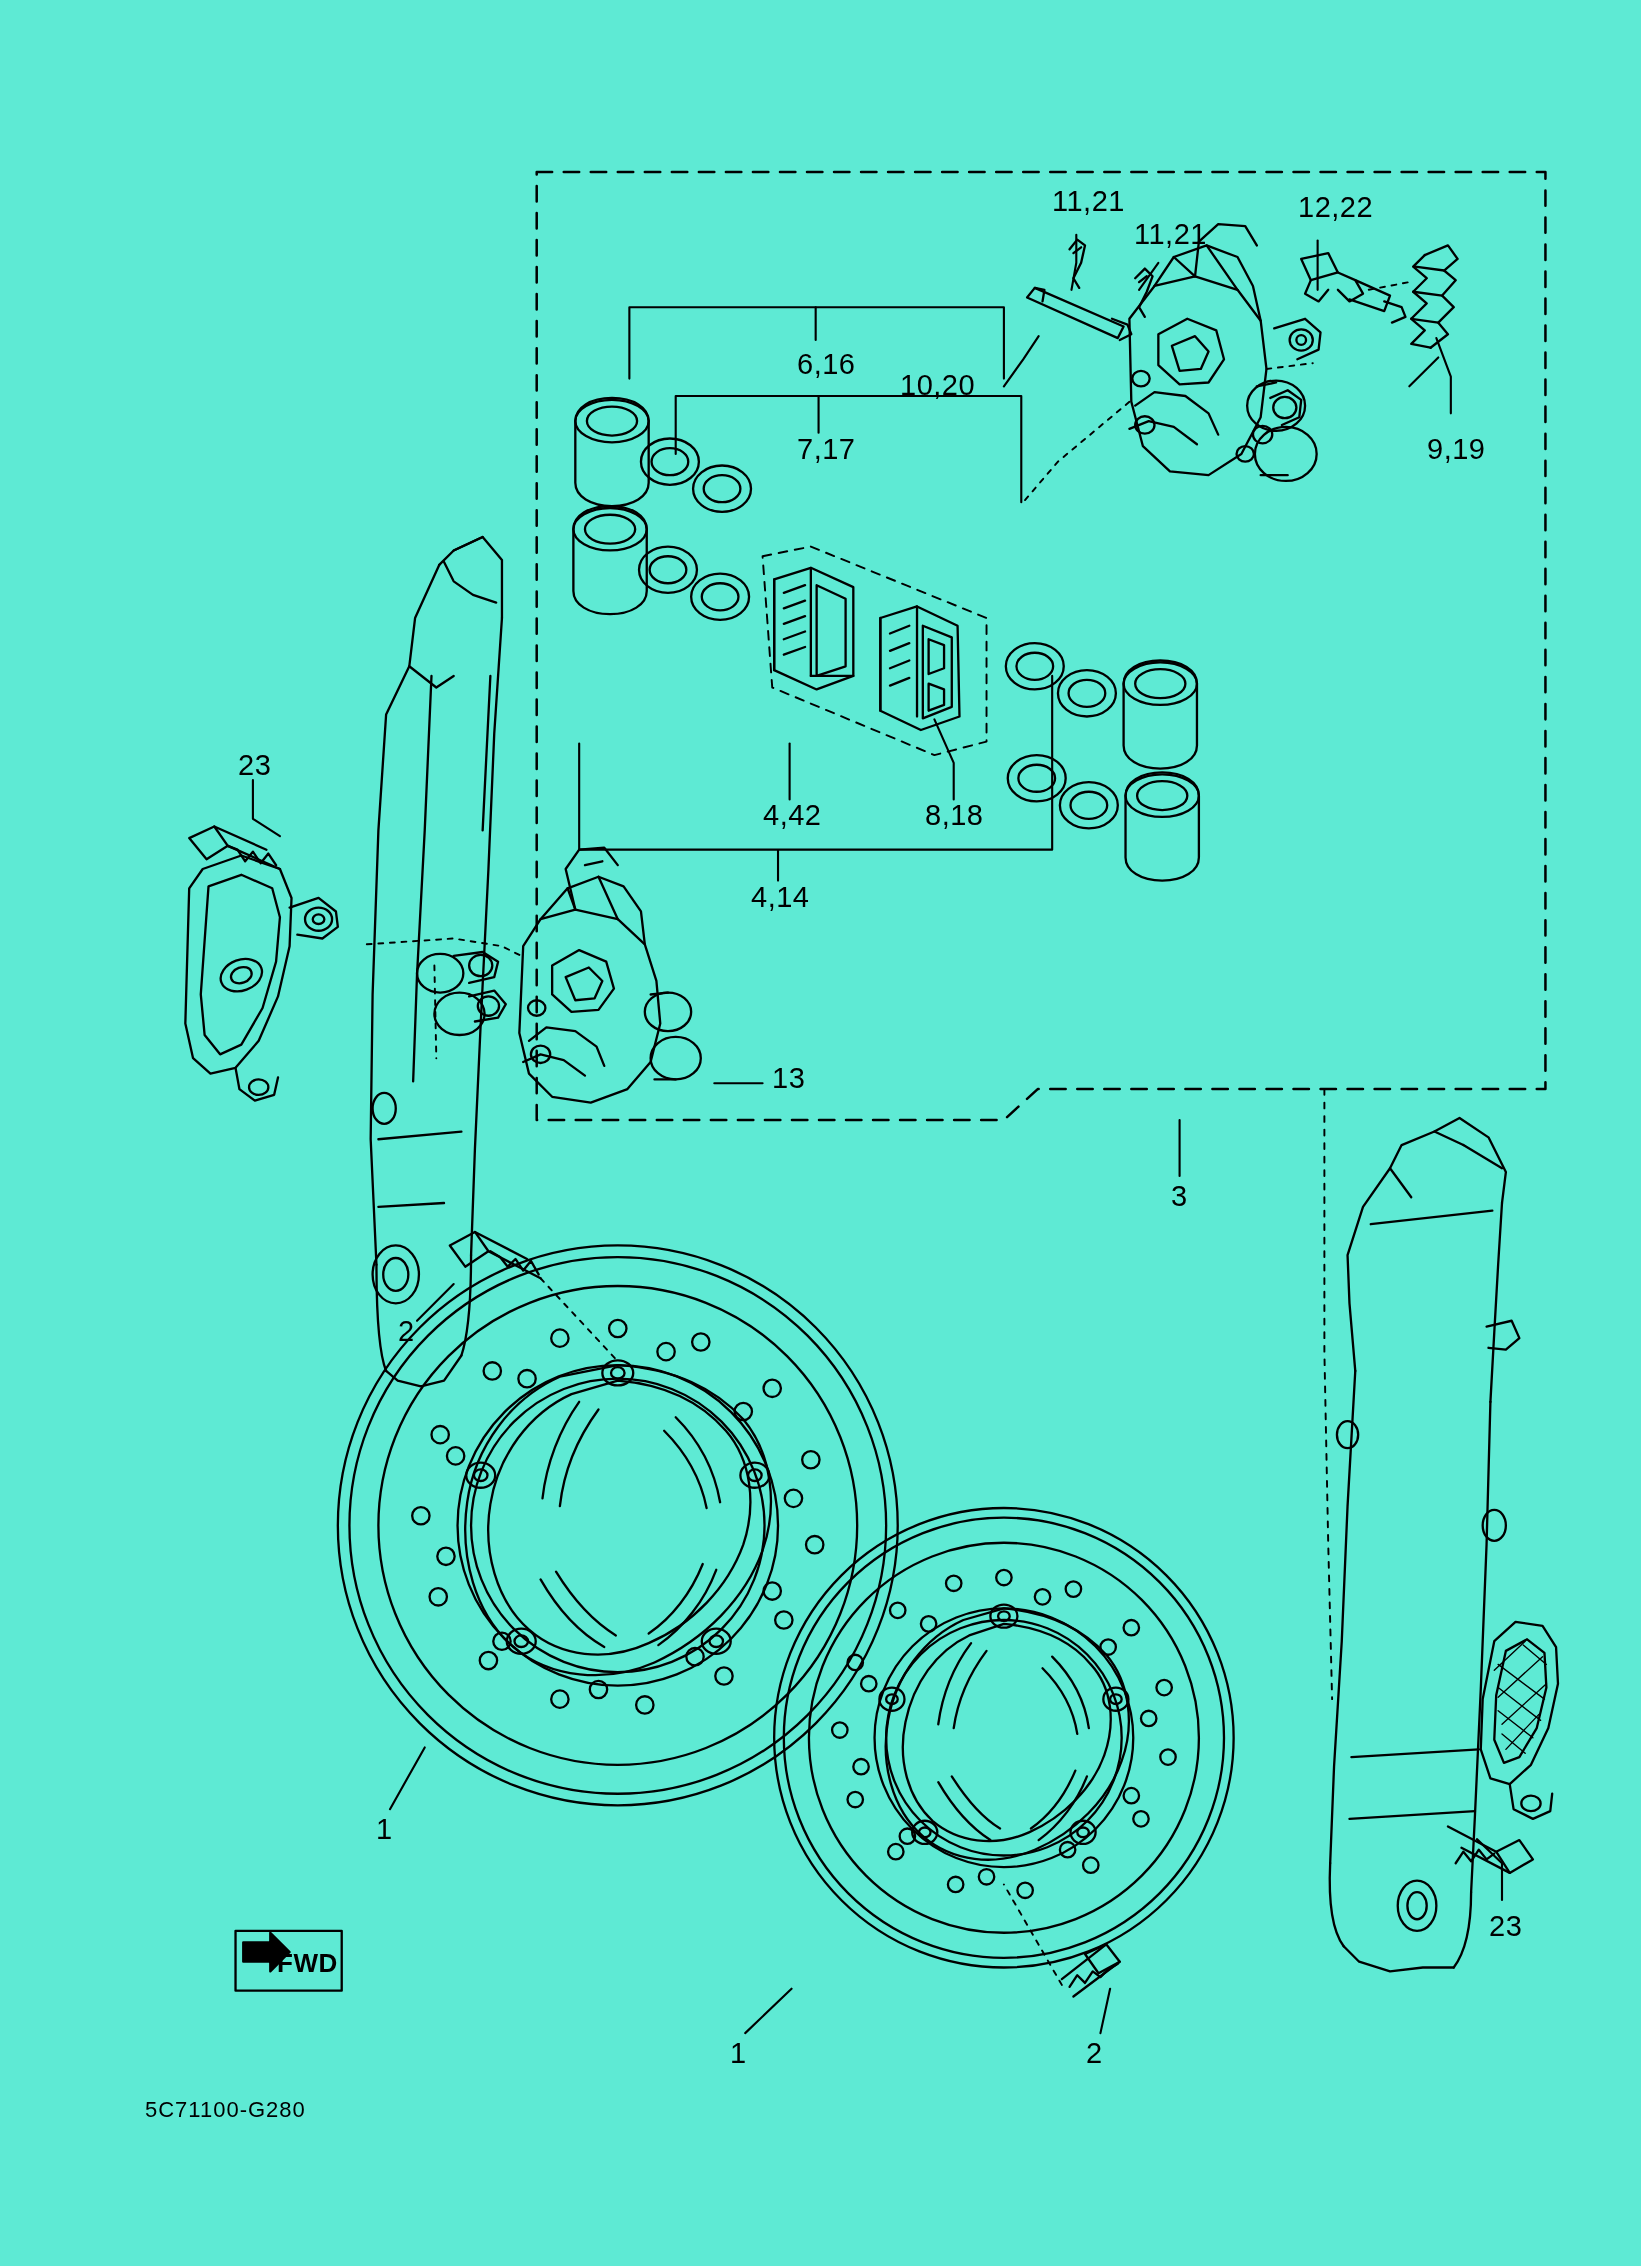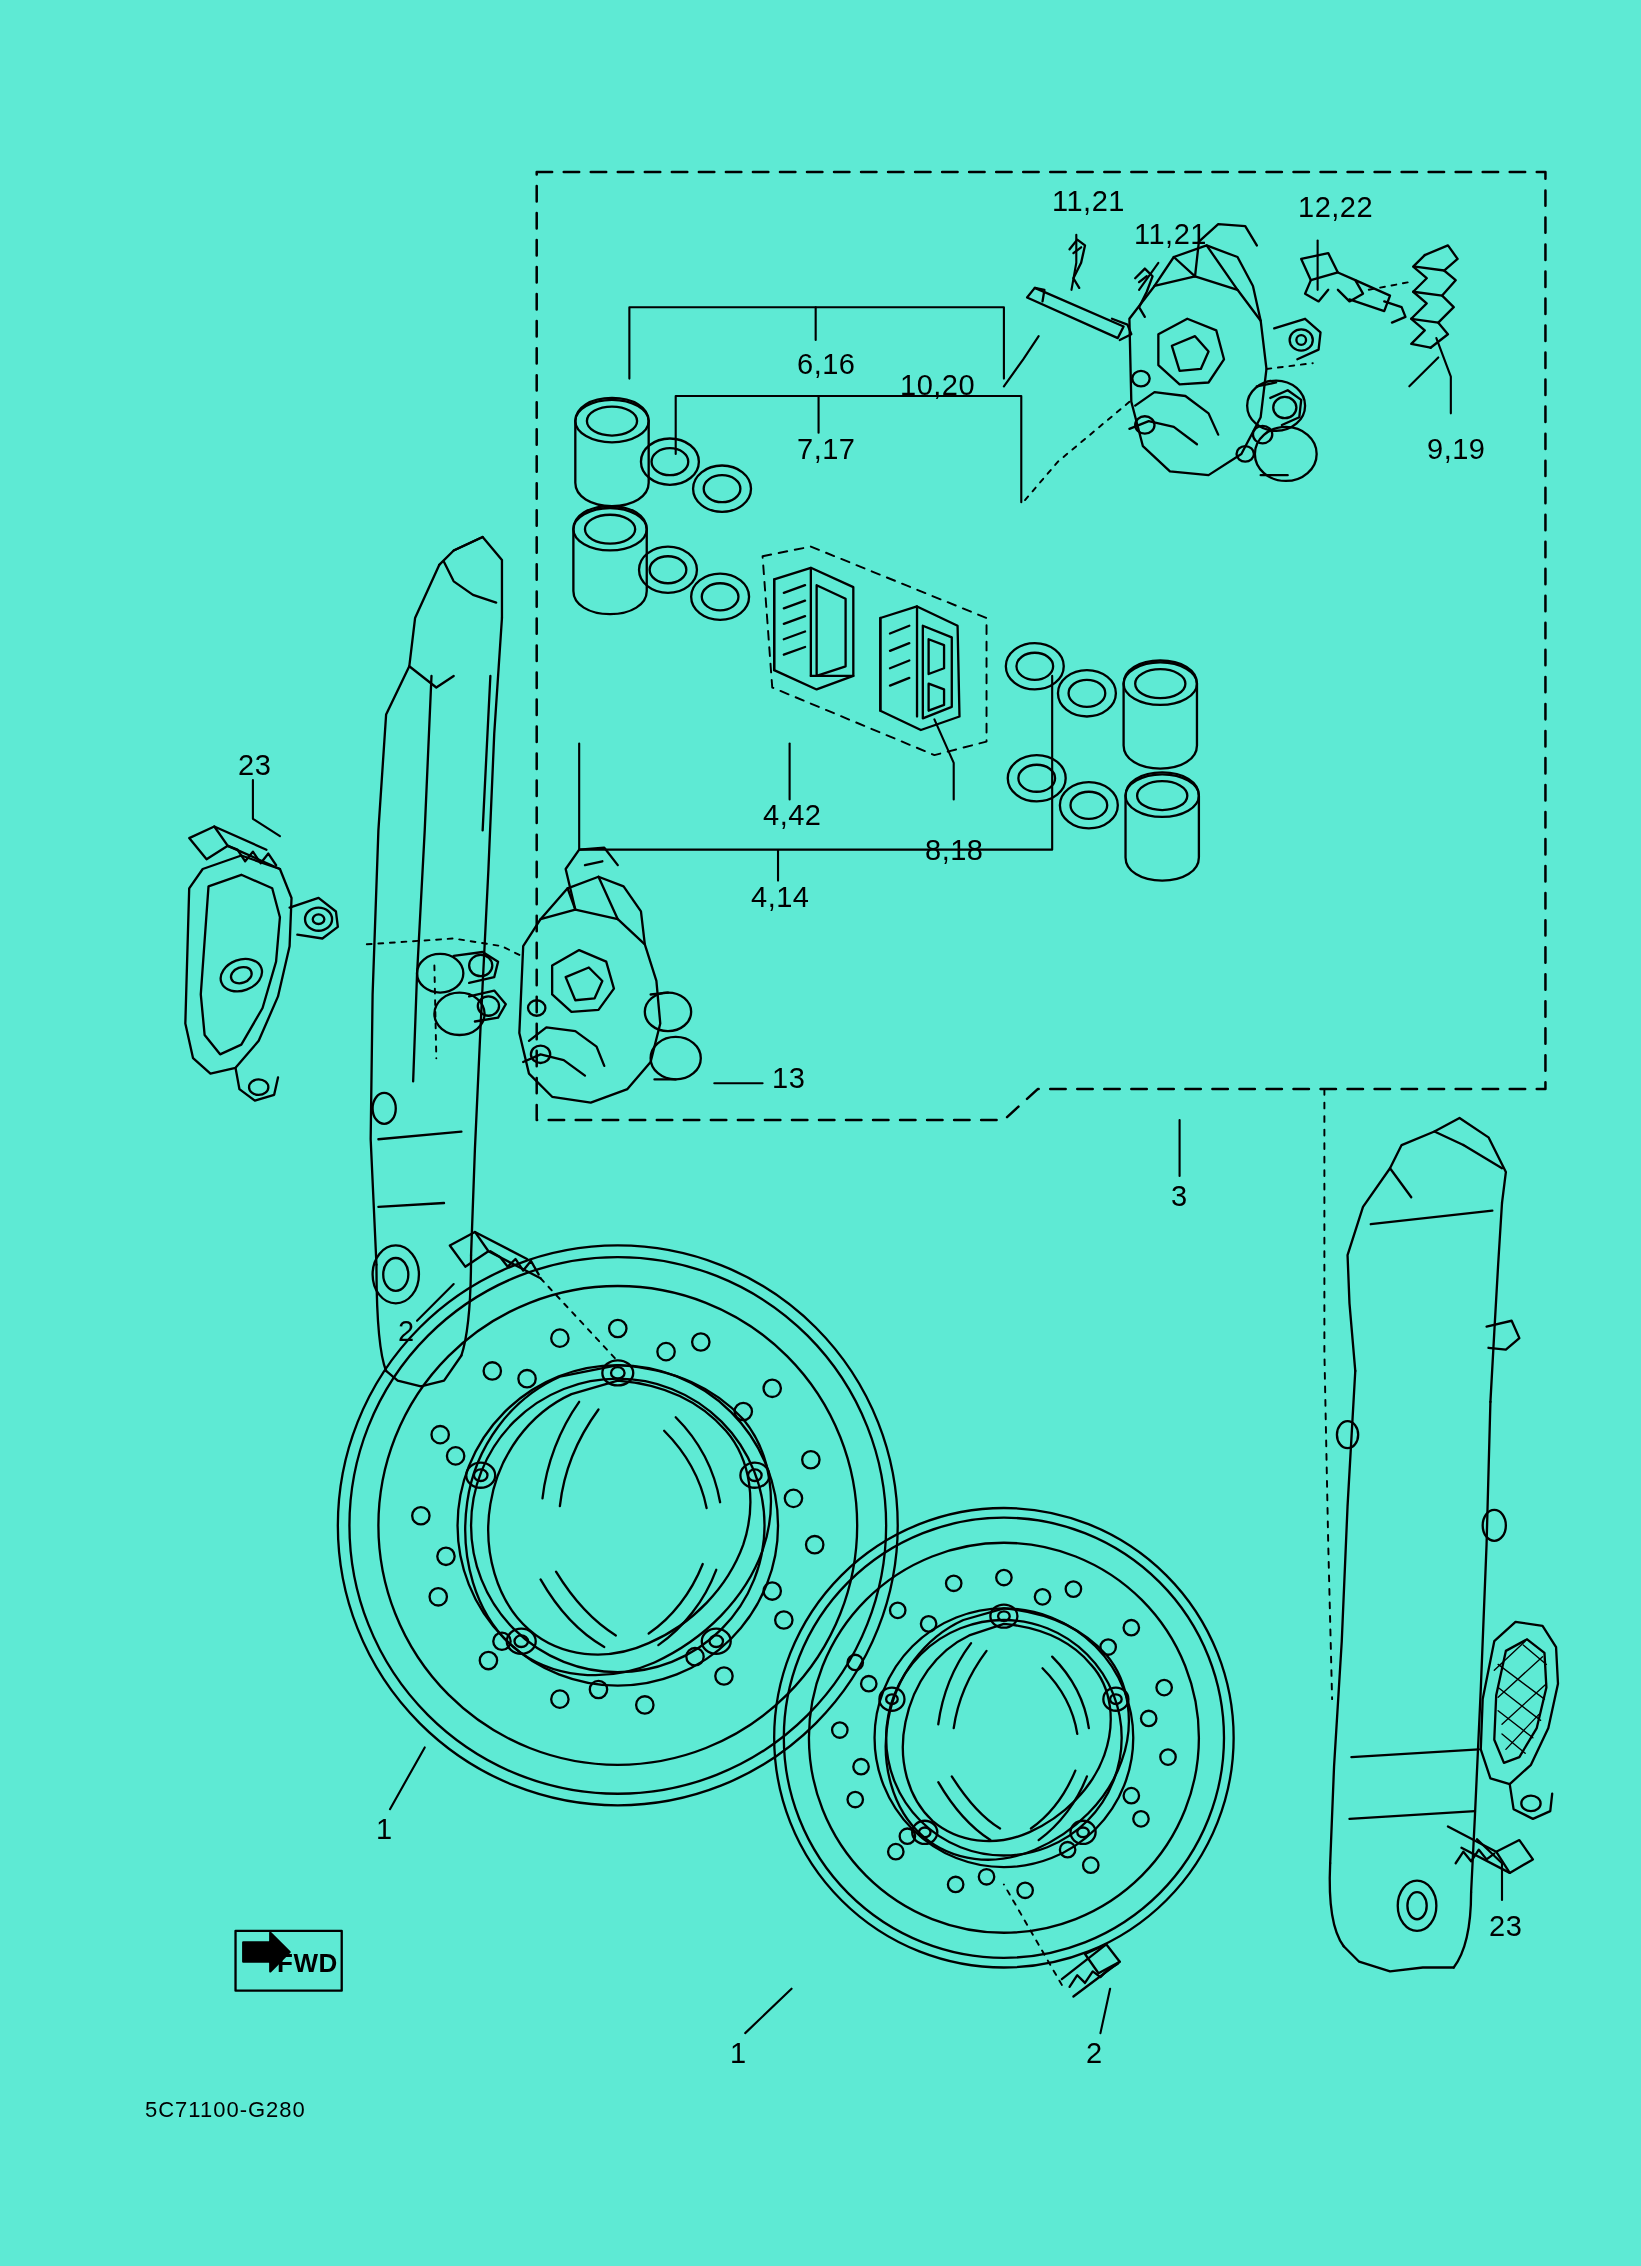--- a/index.html
+++ b/index.html
@@ -515,21 +515,21 @@
   </svg>
 
   <div class="lbl" style="left:1052px; top:185px;">11,21</div>
   <div class="lbl" style="left:1134px; top:218px;">11,21</div>
   <div class="lbl" style="left:1298px; top:191px;">12,22</div>
   <div class="lbl" style="left:797px; top:348px;">6,16</div>
   <div class="lbl" style="left:900px; top:369px;">10,20</div>
   <div class="lbl" style="left:797px; top:433px;">7,17</div>
   <div class="lbl" style="left:1427px; top:433px;">9,19</div>
   <div class="lbl" style="left:763px; top:799px;">4,42</div>
-  <div class="lbl" style="left:925px; top:799px;margin-top:35px;">8,18</div>
+  <div class="lbl" style="left:925px; top:799px;">8,18</div>
   <div class="lbl" style="left:751px; top:881px;">4,14</div>
   <div class="lbl" style="left:238px; top:749px;">23</div>
   <div class="lbl" style="left:772px; top:1062px;">13</div>
   <div class="lbl" style="left:1171px; top:1180px;">3</div>
   <div class="lbl" style="left:398px; top:1315px;">2</div>
   <div class="lbl" style="left:376px; top:1813px;">1</div>
   <div class="lbl" style="left:1489px; top:1910px;">23</div>
   <div class="lbl" style="left:730px; top:2037px;">1</div>
   <div class="lbl" style="left:1086px; top:2037px;">2</div>
 

